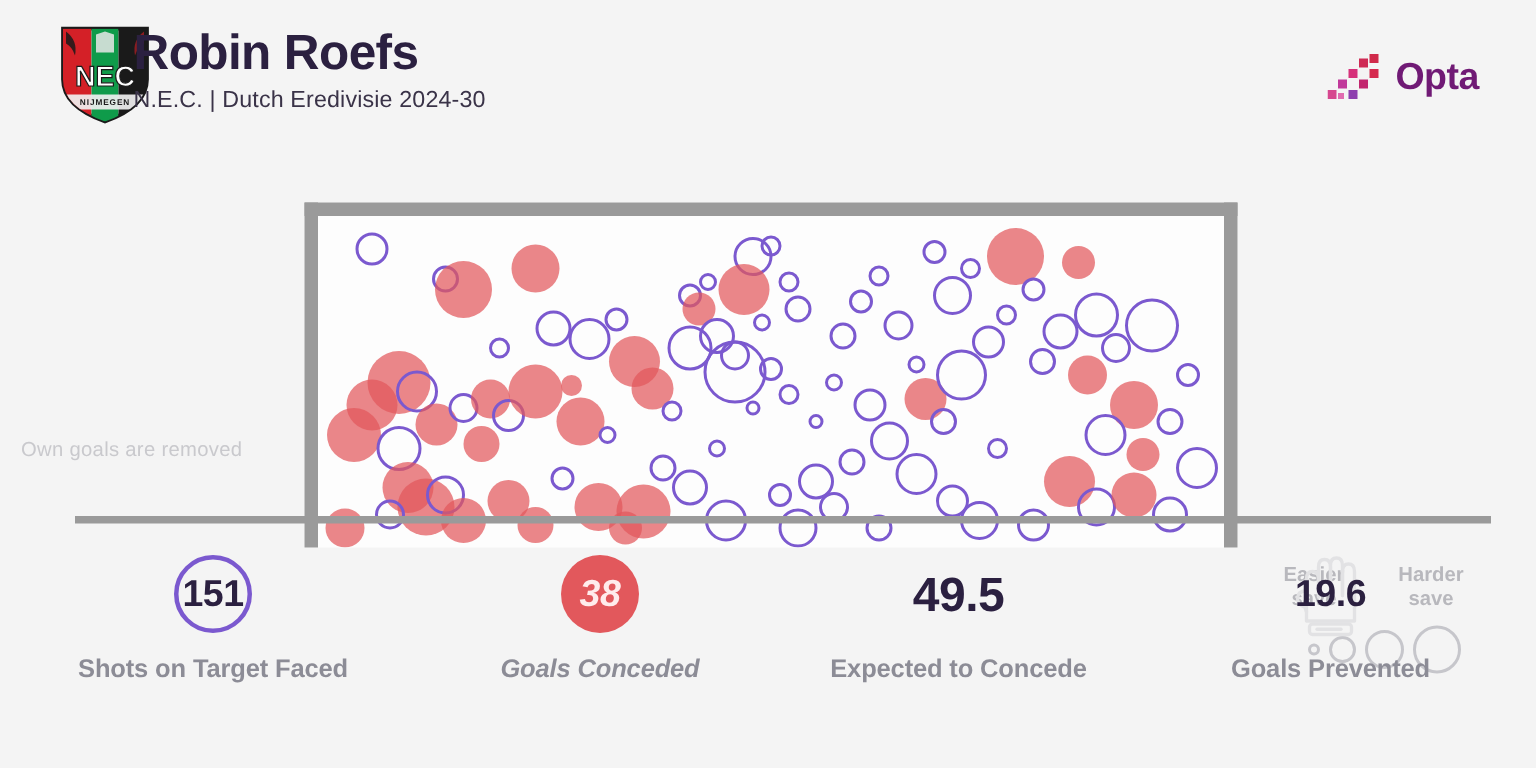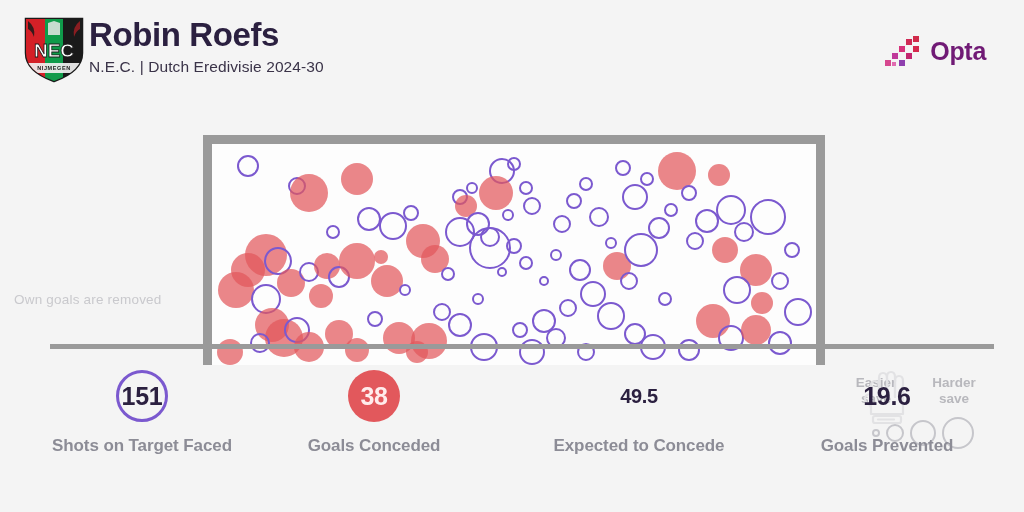--- a/index.html
+++ b/index.html
@@ -7,21 +7,21 @@
   body{
     width:1024px;height:512px;
     background:#f4f4f4;
     font-family:"Liberation Sans", sans-serif;
     overflow:hidden;position:relative;
   }
   #viz{position:absolute;inset:0;}
 
   
   .header{position:absolute;left:0;top:0;width:1024px;height:100px;}
-  .crest{position:absolute;left:22px;top:13px;width:64px;height:70px;}
+  .crest{position:absolute;left:38px;top:13px;width:64px;height:70px;}
   .title-block{position:absolute;left:89px;top:16px;}
   .player-name{
     font-size:33px;font-weight:bold;color:#2b2040;
     letter-spacing:-0.4px;line-height:38px;margin:0;
   }
   .player-sub{
     font-size:15.5px;color:#3a3348;line-height:20px;margin-top:3px;
     letter-spacing:0.1px;
   }
   .opta{position:absolute;right:38px;top:36px;display:flex;align-items:center;gap:9px;}
@@ -69,21 +69,21 @@
     border:3px solid #22c55e;box-sizing:border-box;
     display:flex;align-items:center;justify-content:center;
   }
   .badge-fill{
     width:52px;height:52px;border-radius:50%;
     background:#e2585c;
     display:flex;align-items:center;justify-content:center;
   }
   .stat-num{font-size:25px;font-weight:bold;color:#2b2040;letter-spacing:-0.3px;}
   .stat-num.on-fill{color:#ffecec;}
-  .stat-num.plain{font-size:20px;text-align:right;}
+  .stat-num.plain{font-size:32px;text-align:right;}
   .glove-stat{position:relative;width:80px;height:56px;display:flex;align-items:center;justify-content:center;}
   .glove-icon{position:absolute;left:50%;top:-4px;transform:translateX(-50%);width:62px;height:62px;}
   .glove-num{position:relative;z-index:2;}
   .stat-label{
     margin-top:12px;font-size:17px;font-weight:bold;color:#8c8c96;
     letter-spacing:-0.1px;white-space:nowrap;
   }
 
   .bubble{position:absolute;border-radius:50%;box-sizing:border-box;}
   .bubble.goal{background:rgba(226,88,92,0.72);}
@@ -277,21 +277,21 @@
 
   <div class="stats" id="stats-row">
       <div class="stat" style="left: -18px; width: 320px;">
         <div class="stat-val-wrap">
           <div class="badge-ring" style="border-color: rgb(123, 89, 207);">
             <span class="stat-num">151</span>
           </div>
         </div>
         <div class="stat-label">Shots on Target Faced</div>
       </div>
-      <div class="stat" style="left: 214px; width: 320px;">
+      <div class="stat" style="left: 240px; width: 320px; font-style: italic;">
         <div class="stat-val-wrap">
           <div class="badge-fill" style="background: rgb(226, 88, 92);">
             <span class="stat-num on-fill">38</span>
           </div>
         </div>
         <div class="stat-label">Goals Conceded</div>
       </div>
       <div class="stat" style="left: 479px; width: 320px;">
         <div class="stat-val-wrap">
           <span class="stat-num plain">49.5</span>

